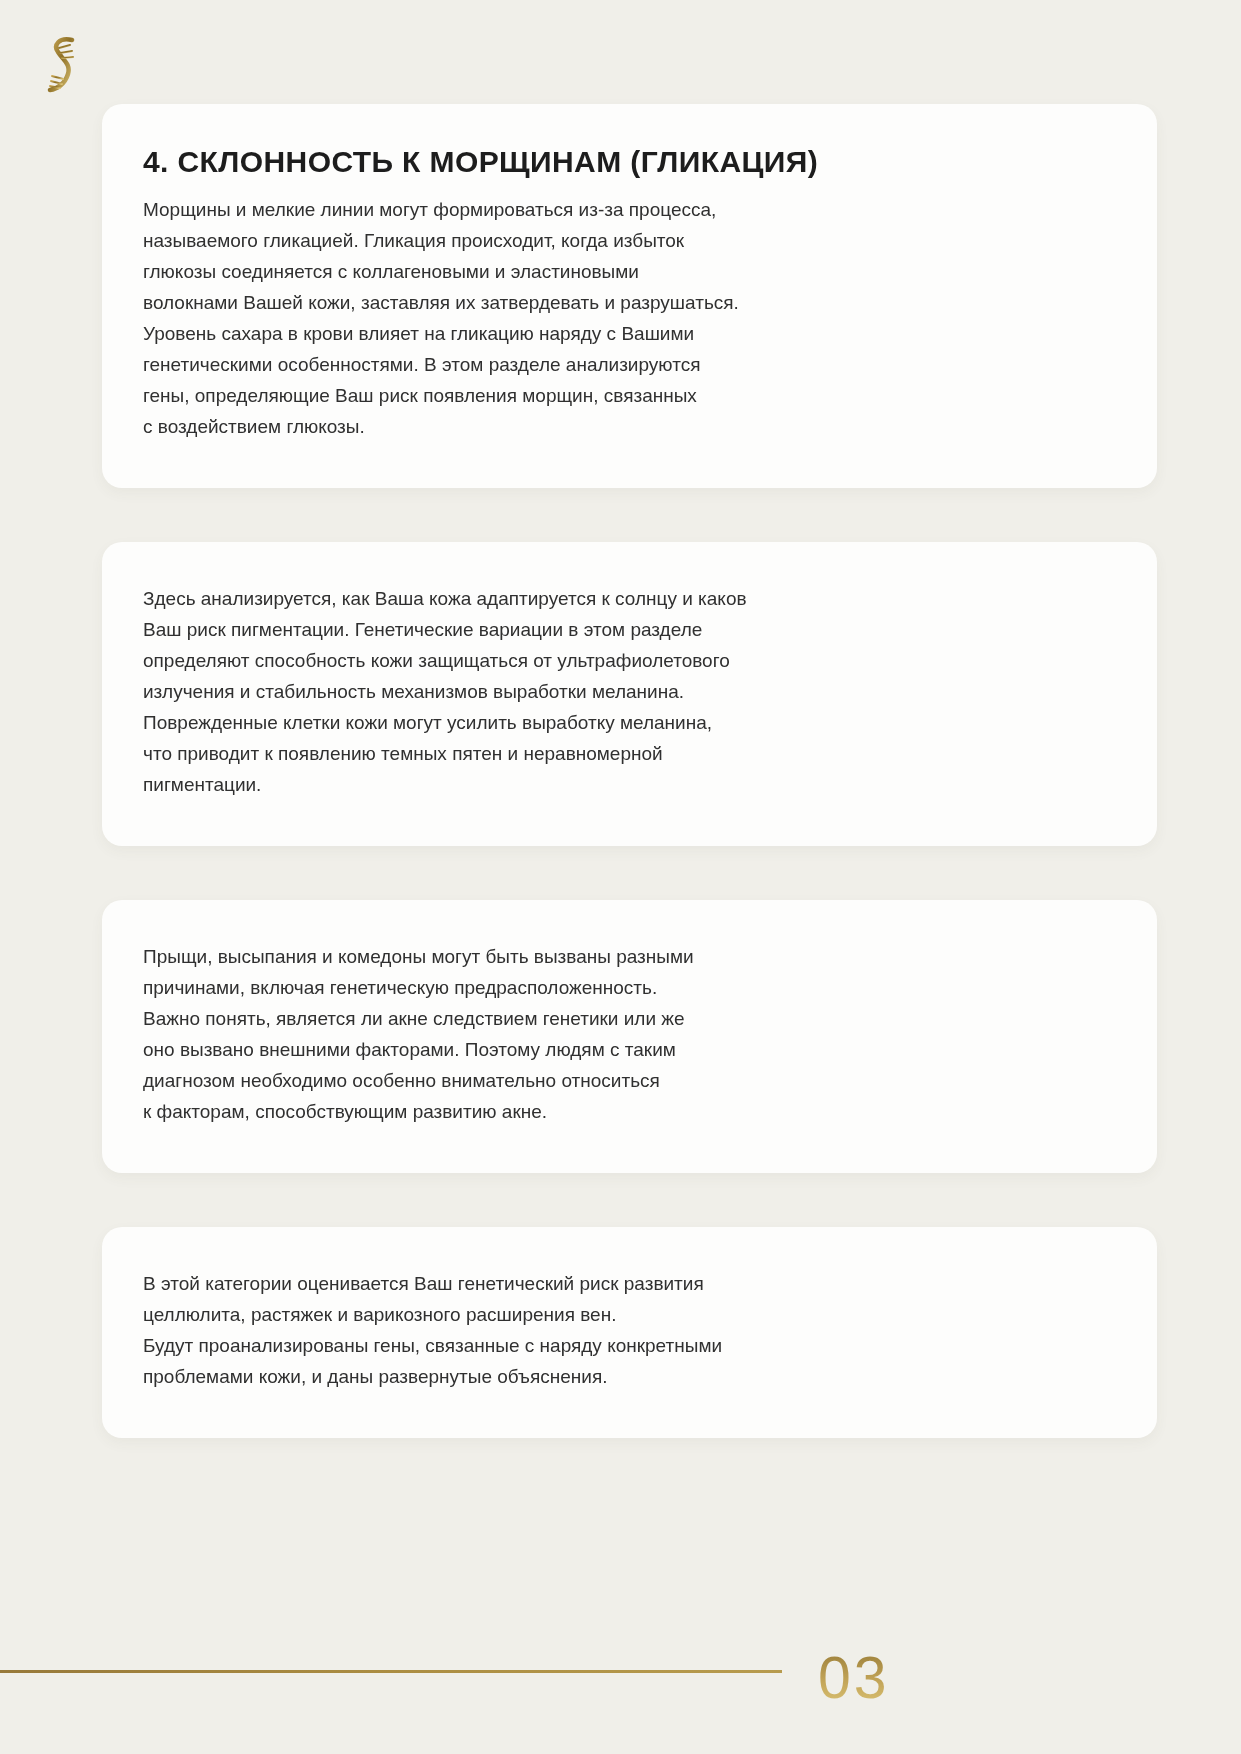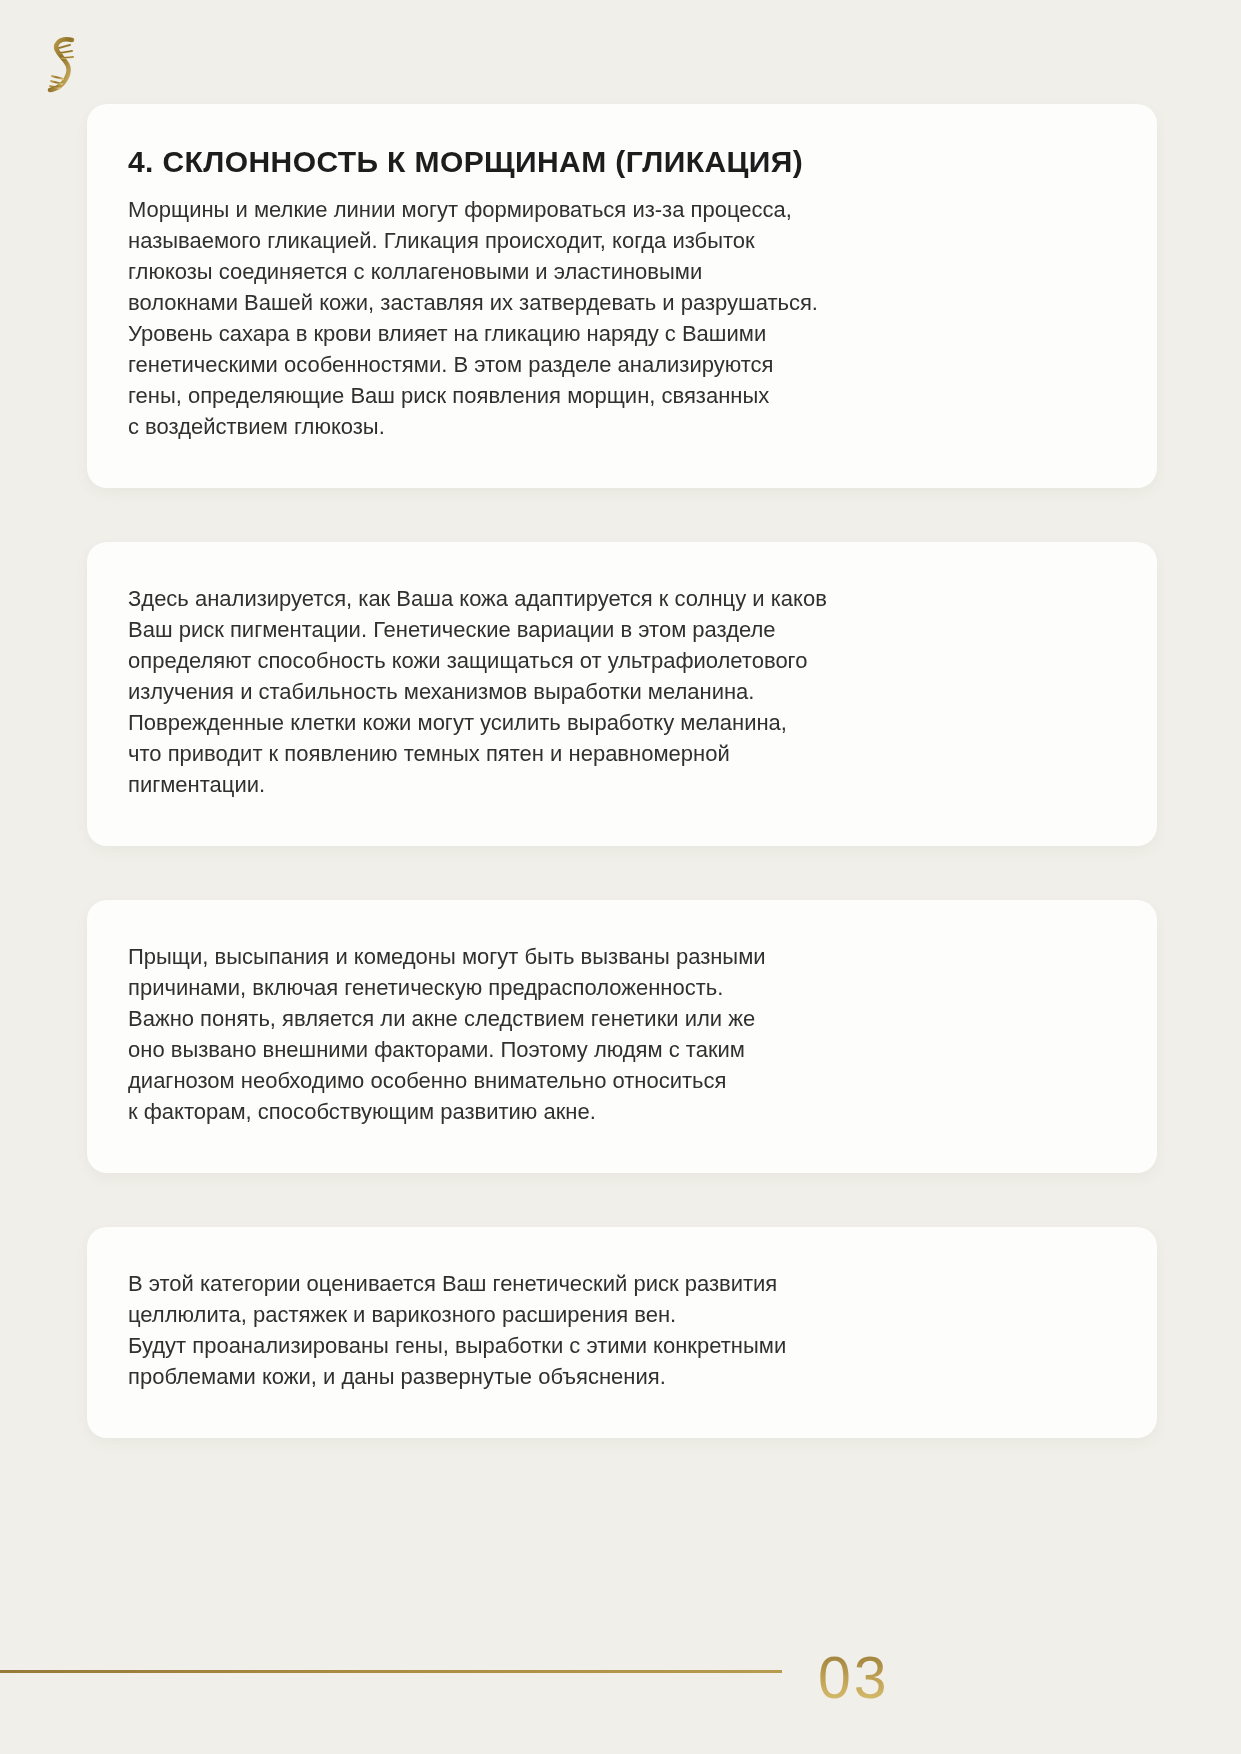--- a/index.html
+++ b/index.html
@@ -25,30 +25,31 @@
     left: 87px;
     top: 104px;
     width: 1070px;
   }
   .card {
     background: #fdfdfc;
     border-radius: 20px;
     padding: 41px 44px 46px 41px;
     margin-bottom: 54px;
     box-shadow: 0 5px 14px rgba(70, 70, 50, 0.05);
+    margin-left: 15px;
   }
   .card-title {
     font-size: 30px;
     font-weight: bold;
     letter-spacing: 0.4px;
     color: #1d1d1d;
     margin-bottom: 15px;
   }
   .card-body {
-    font-size: 22px;
+    font-size: 19px;
     line-height: 31px;
     color: #303030;
     white-space: pre-line;
   }
   .footer-line {
     position: absolute;
     left: 0;
     top: 1670px;
     width: 782px;
     height: 3px;
@@ -122,21 +123,21 @@
 причинами, включая генетическую предрасположенность.
 Важно понять, является ли акне следствием генетики или же
 оно вызвано внешними факторами. Поэтому людям с таким
 диагнозом необходимо особенно внимательно относиться
 к факторам, способствующим развитию акне.</p>
     </section>
 
     <section class="card">
       <p class="card-body">В этой категории оценивается Ваш генетический риск развития
 целлюлита, растяжек и варикозного расширения вен.
-Будут проанализированы гены, выработки с этими конкретными
+Будут проанализированы гены, связанные с наряду конкретными
 проблемами кожи, и даны развернутые объяснения.</p>
     </section>
 
   </main>
 
   <div class="footer-line"></div>
   <div class="page-number">03</div>
 
 </div>
 

